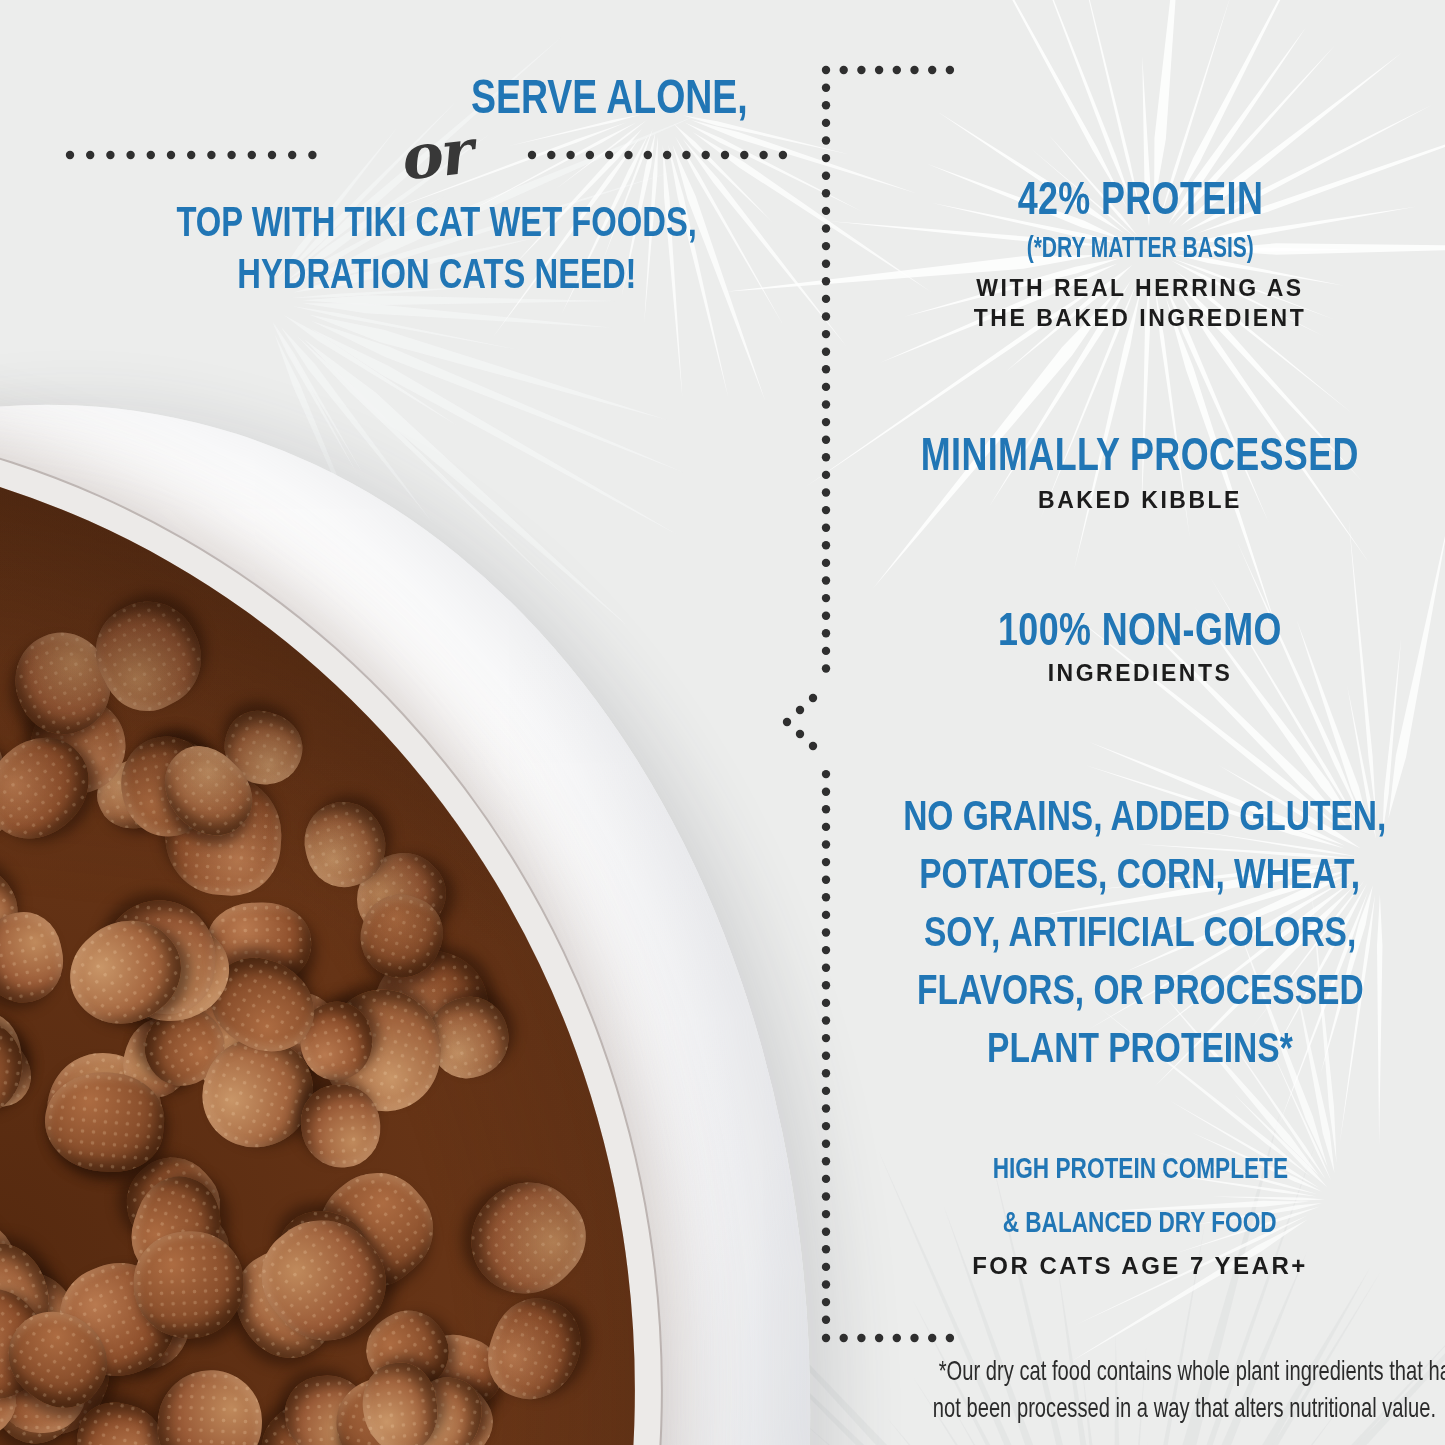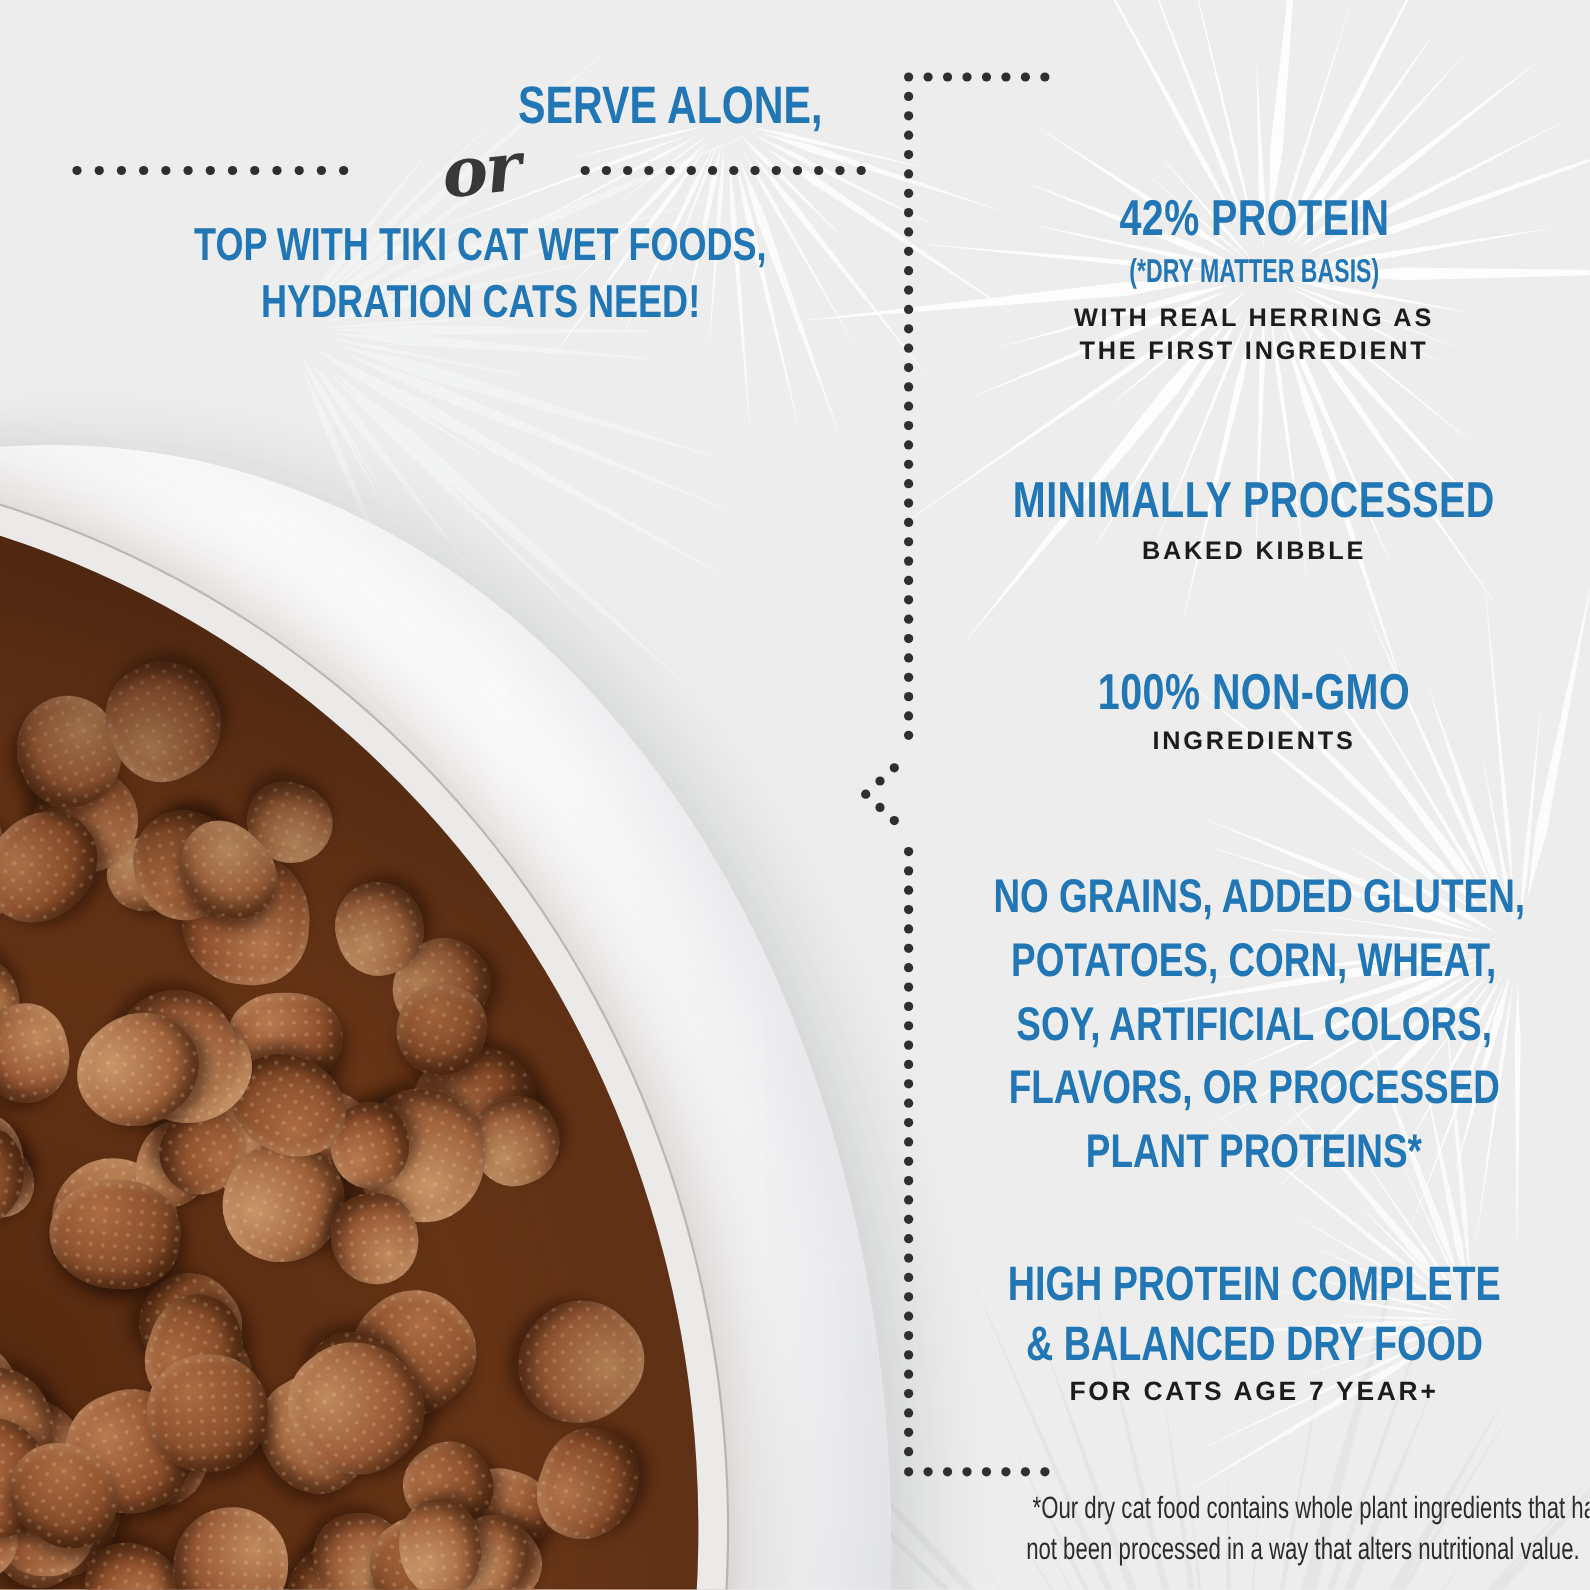--- a/index.html
+++ b/index.html
@@ -612,21 +612,21 @@
 </div>
 
 <div class="txt big blue" style="left:835px;top:172px;width:610px;text-decoration:underline;">
   <span class="cx">42% PROTEIN</span>
 </div>
 <div class="txt sub blue" style="left:835px;top:230px;width:610px;">
   <span class="cx2">(*DRY MATTER BASIS)</span>
 </div>
 <div class="txt blk" style="left:835px;top:273px;width:610px;">
   <div>WITH REAL HERRING AS</div>
-  <div>THE FIRST INGREDIENT</div>
+  <div>THE BAKED INGREDIENT</div>
 </div>
 
 <div class="txt big blue" style="left:835px;top:428px;width:610px;">
   <span class="cx">MINIMALLY PROCESSED</span>
 </div>
 <div class="txt blk" style="left:835px;top:485px;width:610px;">
   <div>BAKED KIBBLE</div>
 </div>
 
 <div class="txt big blue" style="left:835px;top:603px;width:610px;">
@@ -637,21 +637,21 @@
 </div>
 
 <div class="txt b4 blue" style="left:835px;top:786px;width:610px;">
   <div><span class="cx">NO GRAINS, ADDED GLUTEN,</span></div>
   <div><span class="cx">POTATOES, CORN, WHEAT,</span></div>
   <div><span class="cx">SOY, ARTIFICIAL COLORS,</span></div>
   <div><span class="cx">FLAVORS, OR PROCESSED</span></div>
   <div><span class="cx">PLANT PROTEINS*</span></div>
 </div>
 
-<div class="txt blue" style="left:835px;top:1141px;width:610px;font-size:44px;line-height:54px;font-weight:bold;">
+<div class="txt blue" style="left:835px;top:1141px;width:610px;font-size:29px;line-height:54px;font-weight:bold;">
   <div><span class="cx">HIGH PROTEIN COMPLETE</span></div>
   <div><span class="cx">&amp; BALANCED DRY FOOD</span></div>
 </div>
 <div class="txt blk" style="left:835px;top:1251px;width:610px;font-size:24px;">
   <div>FOR CATS AGE 7 YEAR+</div>
 </div>
 
 <div class="txt foot" style="left:835px;top:1352px;width:610px;">
   <div><span class="cxf">*Our dry cat food contains whole plant ingredients that have</span></div>
   <div><span class="cxf">not been processed in a way that alters nutritional value.</span></div>

